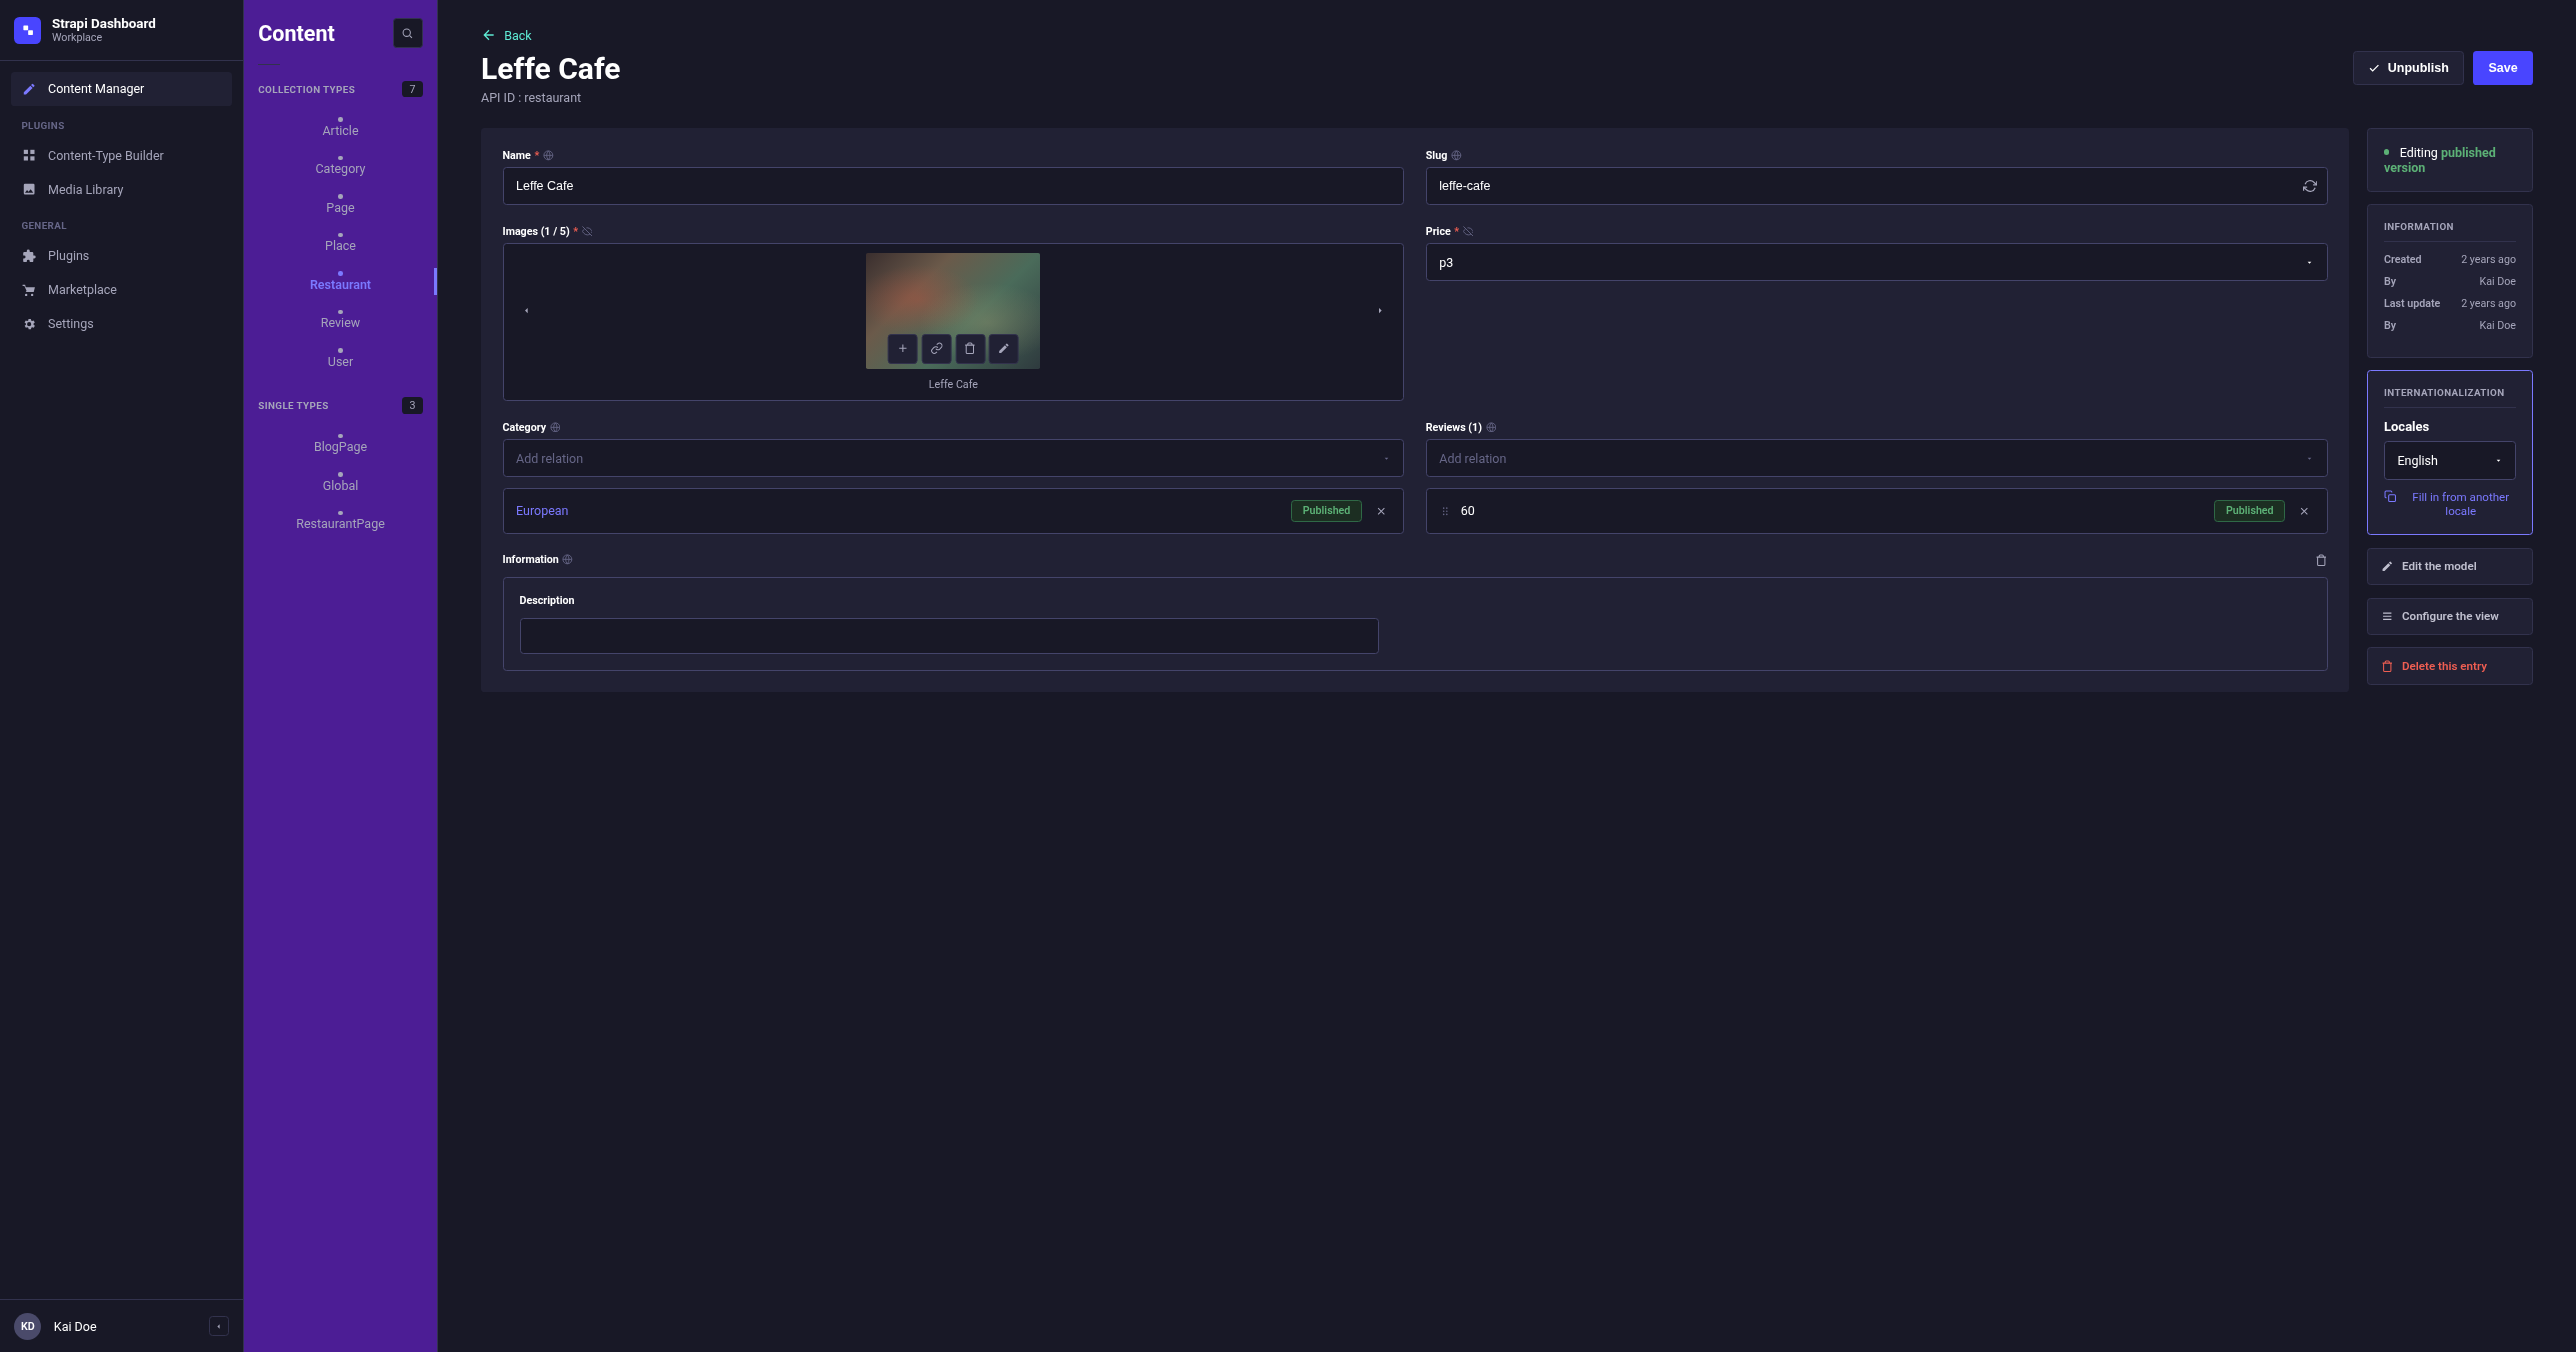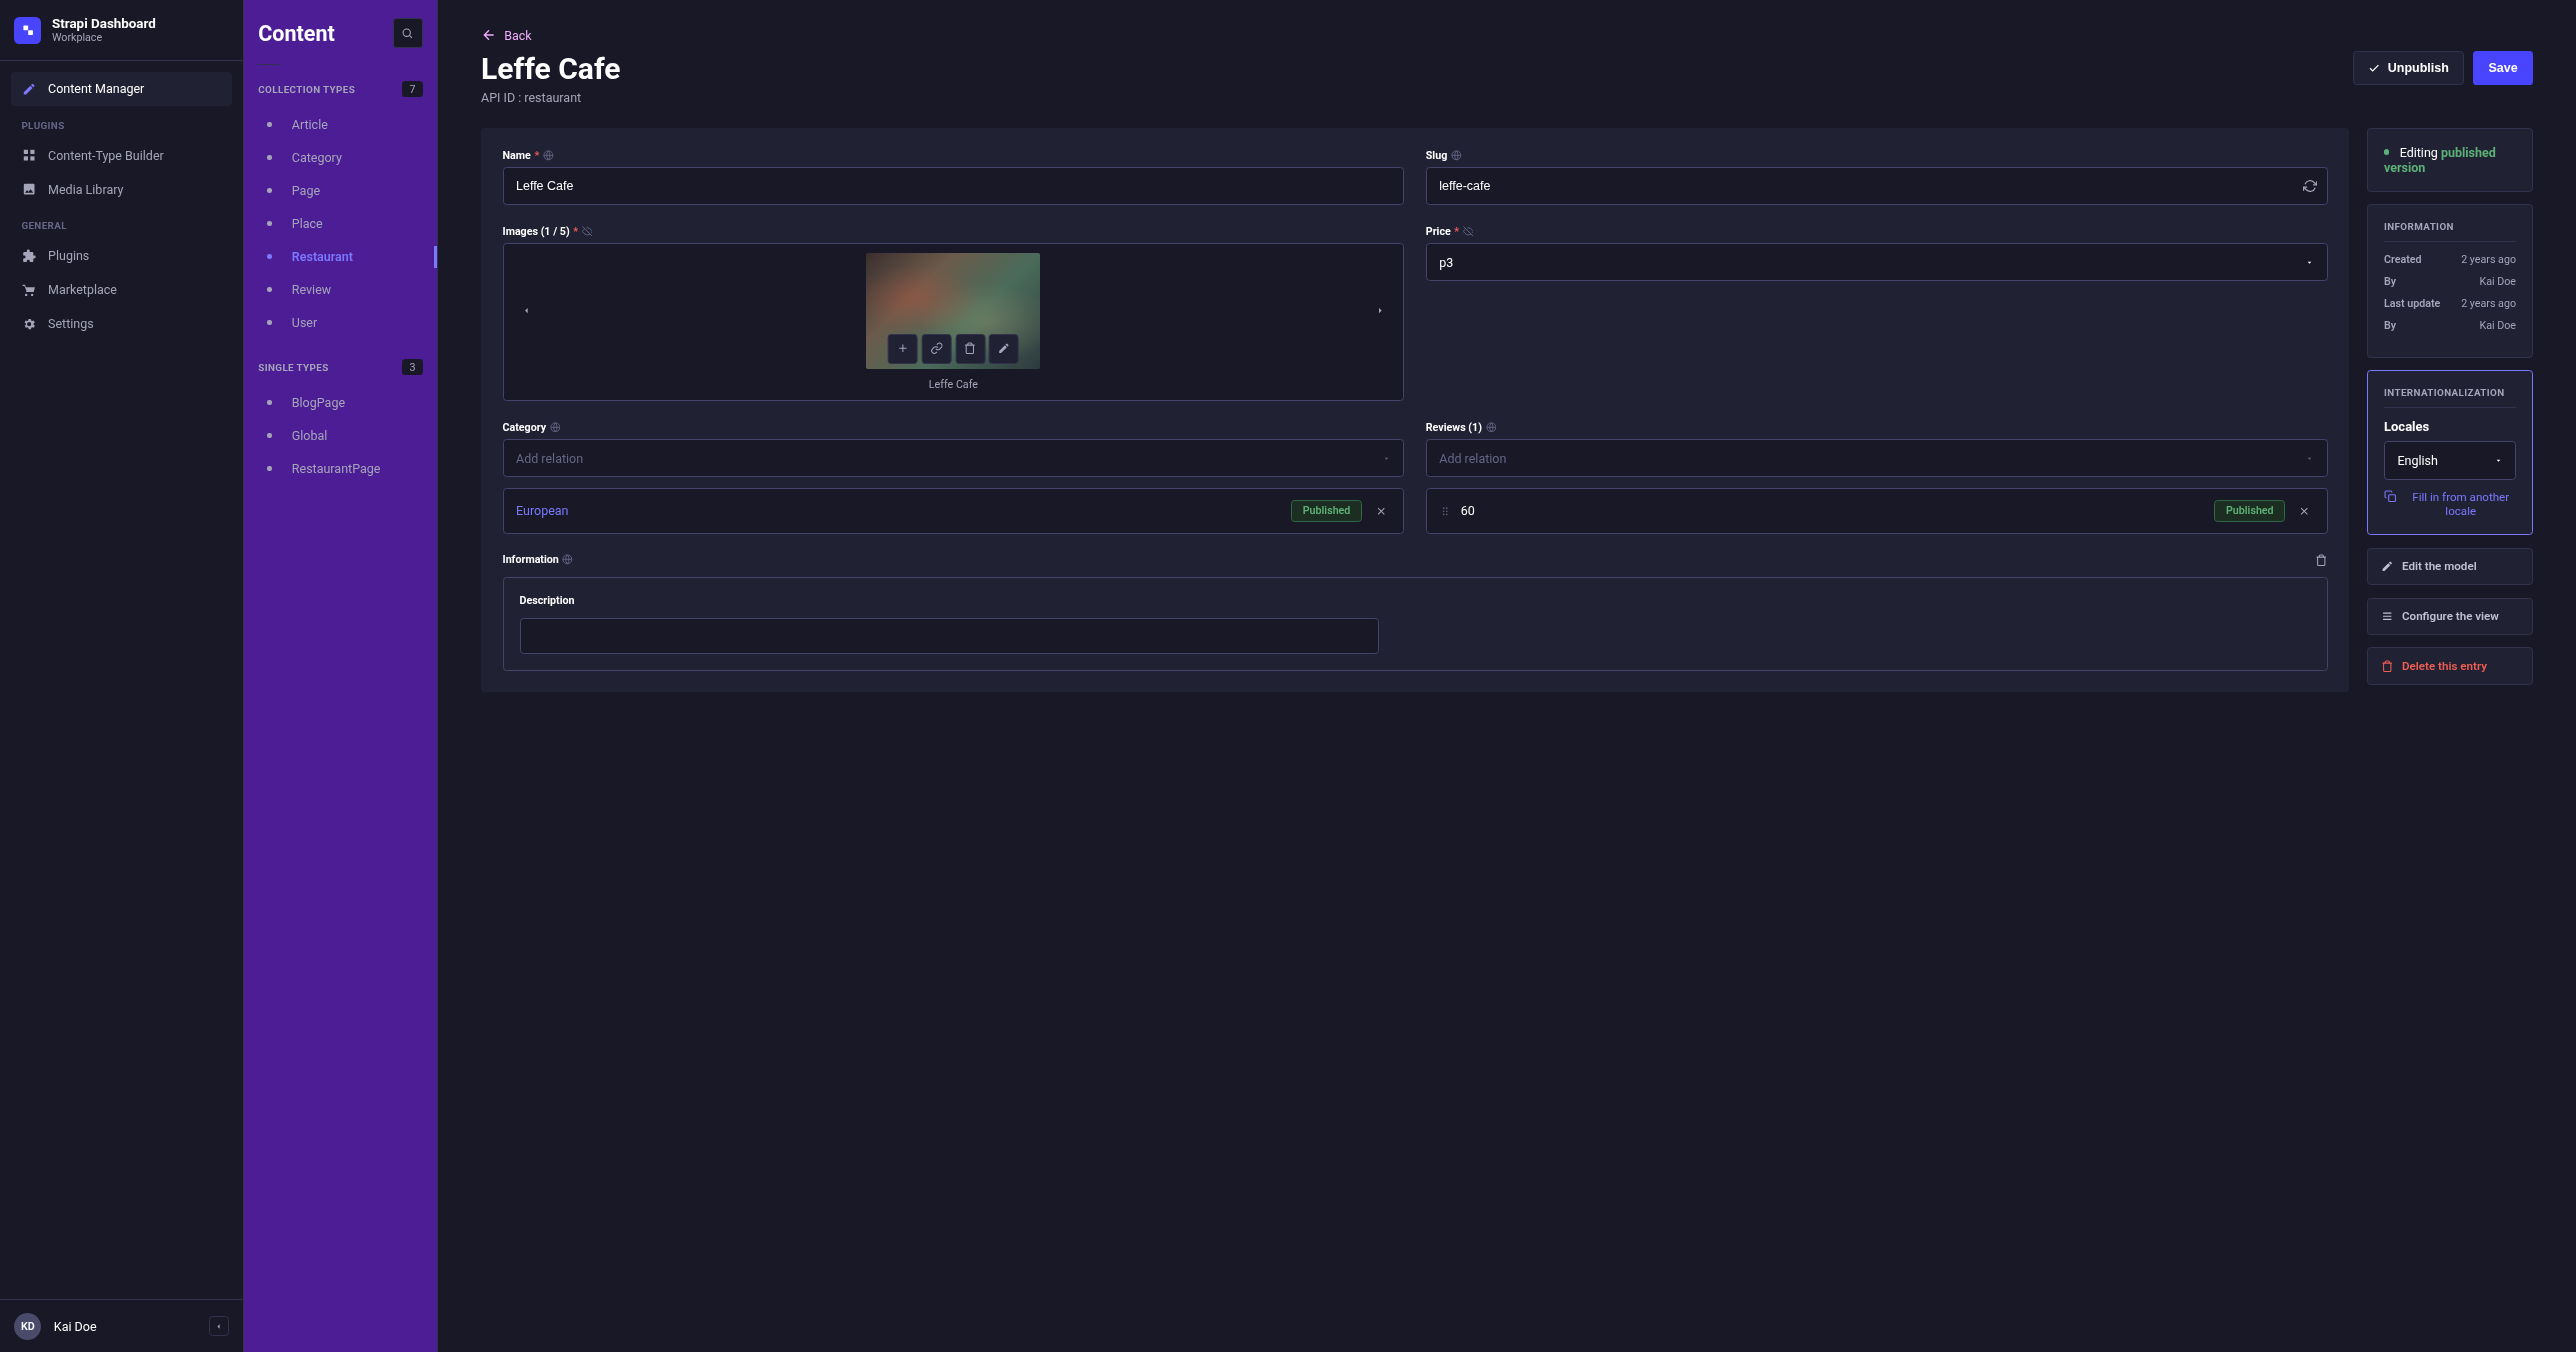--- a/index.html
+++ b/index.html
@@ -26,29 +26,29 @@
 
 .content-panel { width: 194px; background: #4c1d95; border-right: 0.9px solid #32324d; padding: 18px 14.3px; }
 .cp-header { display: flex; align-items: center; justify-content: space-between; margin-bottom: 16px; }
 .cp-title { font-size: 21.5px; font-weight: 700; }
 .search-btn { width: 30px; height: 30px; background: #181826; border: 0.9px solid #32324d; border-radius: 3.6px; display: flex; align-items: center; justify-content: center; cursor: pointer; color: #a5a5ba; }
 .cp-divider { height: 0.9px; background: #32324d; width: 21.5px; margin-bottom: 16px; }
 .cp-section { margin-bottom: 19.7px; }
 .cp-section-head { display: flex; justify-content: space-between; align-items: center; margin-bottom: 10.7px; }
 .cp-section-title { font-size: 9.8px; font-weight: 700; text-transform: uppercase; letter-spacing: 0.4px; color: #a5a5ba; }
 .cp-badge { background: #181826; border-radius: 3.6px; padding: 1.8px 7.2px; font-size: 10.7px; color: #a5a5ba; }
-.cp-item { display: flex; align-items: center; gap: 20px; padding: 9px 9px; cursor: pointer; color: #a5a5ba; border-radius: 3.6px; position: relative; }
+.cp-item { display: flex; align-items: center; gap: 1px; padding: 9px 9px; cursor: pointer; color: #a5a5ba; border-radius: 3.6px; position: relative; flex-direction: column; }
 .cp-item.active { color: #7b79ff; font-weight: 600; }
 .cp-item.active::after { content: ''; position: absolute; right: -14.3px; top: 5.4px; bottom: 5.4px; width: 2.7px; background: #7b79ff; }
 .cp-bullet { width: 4.5px; height: 4.5px; border-radius: 50%; background: #a5a5ba; }
 .cp-item.active .cp-bullet { background: #7b79ff; }
 
 
 .main { flex: 1; overflow-y: auto; padding: 27px 43px; }
-.back-link { display: inline-flex; align-items: center; gap: 7.2px; color: #f0abfc; cursor: pointer; margin-bottom: 8px; }
+.back-link { display: inline-flex; align-items: center; gap: 7.2px; color: #5eead4; cursor: pointer; margin-bottom: 8px; }
 .header-row { display: flex; align-items: flex-start; justify-content: space-between; margin-bottom: 23px; }
 .page-title { font-size: 30px; font-weight: 700; margin-bottom: 3.6px; }
 .page-sub { color: #a5a5ba; font-size: 12.5px; }
 .header-actions { display: flex; gap: 9px; }
 .btn { padding: 9px 14.3px; border-radius: 3.6px; font-weight: 600; cursor: pointer; display: inline-flex; align-items: center; gap: 7.2px; font-size: 12.5px; border: 0.9px solid transparent; }
 .btn-secondary { background: #212134; border: 0.9px solid #32324d; color: #fff; }
 .btn-primary { background: #4945ff; color: #fff; }
 
 .content-row { display: flex; gap: 18px; align-items: flex-start; }
 .form-card { flex: 1; background: #212134; border-radius: 3.6px; padding: 21.5px; }

